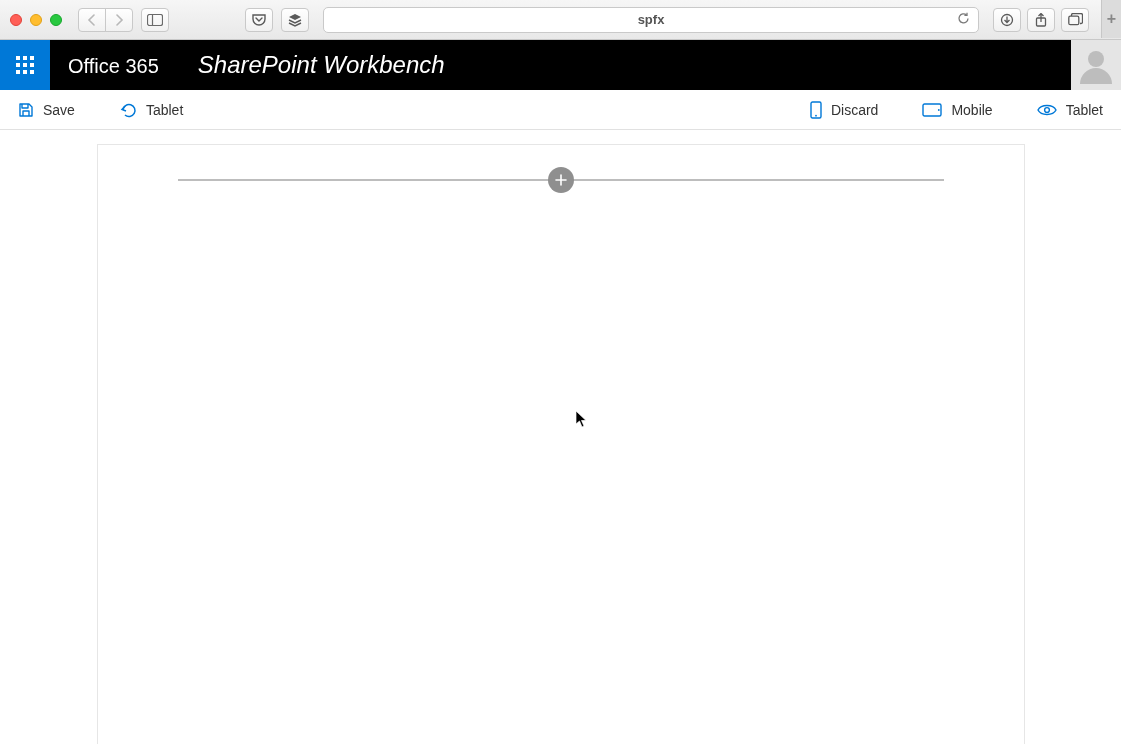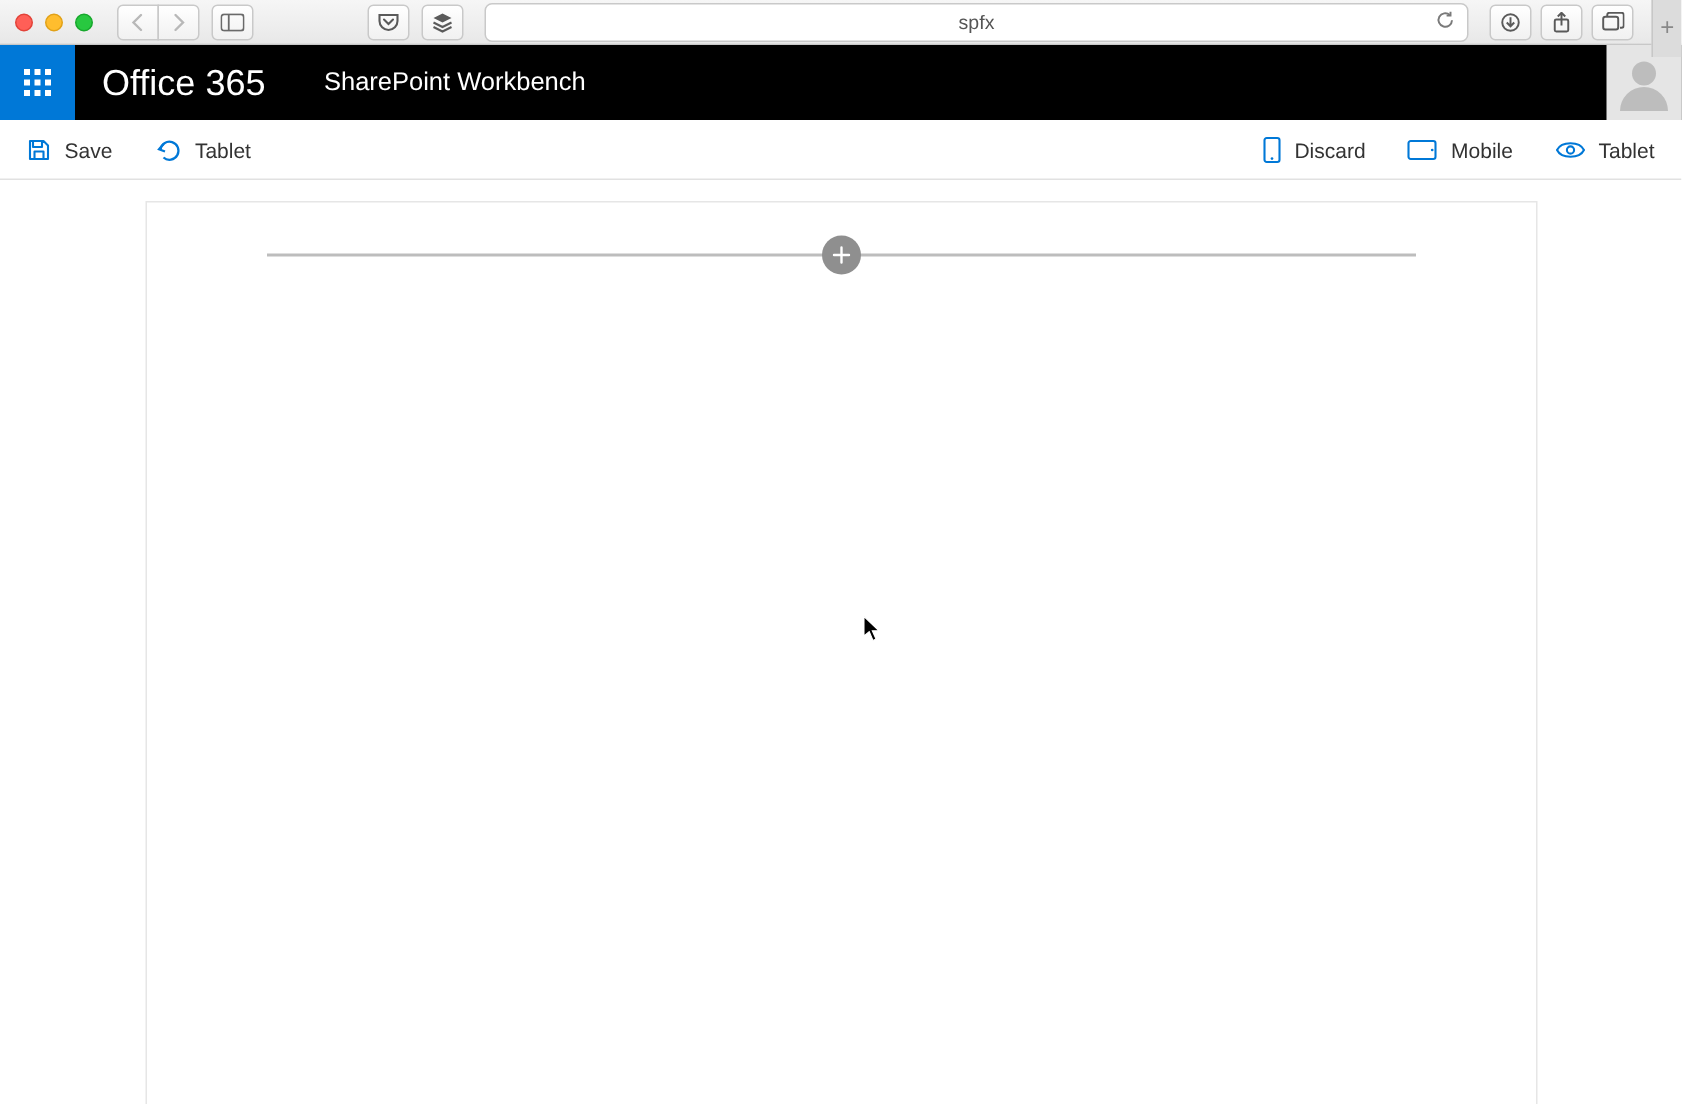--- a/index.html
+++ b/index.html
@@ -1,27 +1,28 @@
 <!DOCTYPE html>
 <html><head>
 <meta charset="utf-8">
 <style>
   * { box-sizing: border-box; margin: 0; padding: 0; }
   html, body { width: 1121px; height: 744px; font-family: "Segoe UI", -apple-system, BlinkMacSystemFont, Helvetica, Arial, sans-serif; background: #fff; overflow: hidden; }
 
   
   .browser-chrome {
-    height: 30px;
+    height: 40px;
     background: linear-gradient(#f6f6f6, #e8e8e8);
     border-bottom: 1px solid #c8c8c8;
     display: flex;
     align-items: center;
     padding: 0 10px;
     gap: 8px;
     position: relative;
+    font-weight: bold;
   }
   .traffic-lights { display: flex; gap: 8px; align-items: center; margin-right: 8px; }
   .tl { width: 12px; height: 12px; border-radius: 50%; }
   .tl.red { background: #ff5f57; border: 1px solid #e24238; }
   .tl.yellow { background: #ffbd2e; border: 1px solid #e1a117; }
   .tl.green { background: #28c840; border: 1px solid #17a82c; }
 
   .chrome-btn {
     height: 24px;
     min-width: 28px;
@@ -87,47 +88,47 @@
     display: grid;
     grid-template-columns: repeat(3, 4px);
     grid-template-rows: repeat(3, 4px);
     gap: 3px;
   }
   .waffle-grid span { width:4px; height:4px; background:#fff; display:block; }
 
   .suite-title {
     display: flex; align-items: center;
     padding: 0 18px;
-    font-size: 24px;
+    font-size: 20px;
     font-weight: 300;
     border-right: 1px solid #555;
     margin: 26px 0;
   }
   .suite-sub {
     display: flex; align-items: center;
     padding: 0 20px;
-    font-size: 17px; font-weight: 300;
+    font-size: 24px; font-weight: 300; font-style: italic;
   }
   .suite-spacer { flex: 1; }
   .suite-avatar {
     width: 50px;
     background: #e5e5e5;
     display:flex; align-items:center; justify-content:center;
   }
   .suite-avatar svg { fill:#a8a8a8; }
 
   
   .command-bar {
     height: 40px;
     background: #fff;
     border-bottom: 1px solid #e1e1e1;
     display: flex;
     align-items: center;
     padding: 0 18px;
-    gap: 28px;
+    gap: 44px;
     font-size: 14px;
     color: #333;
   }
   .cmd { display: inline-flex; align-items: center; gap: 9px; cursor: pointer; }
   .cmd .ico { color: #0078d7; display:inline-flex; }
   .cmd-spacer { flex: 1; }
 
   
   .canvas-area {
     padding: 14px 0 0 0;

